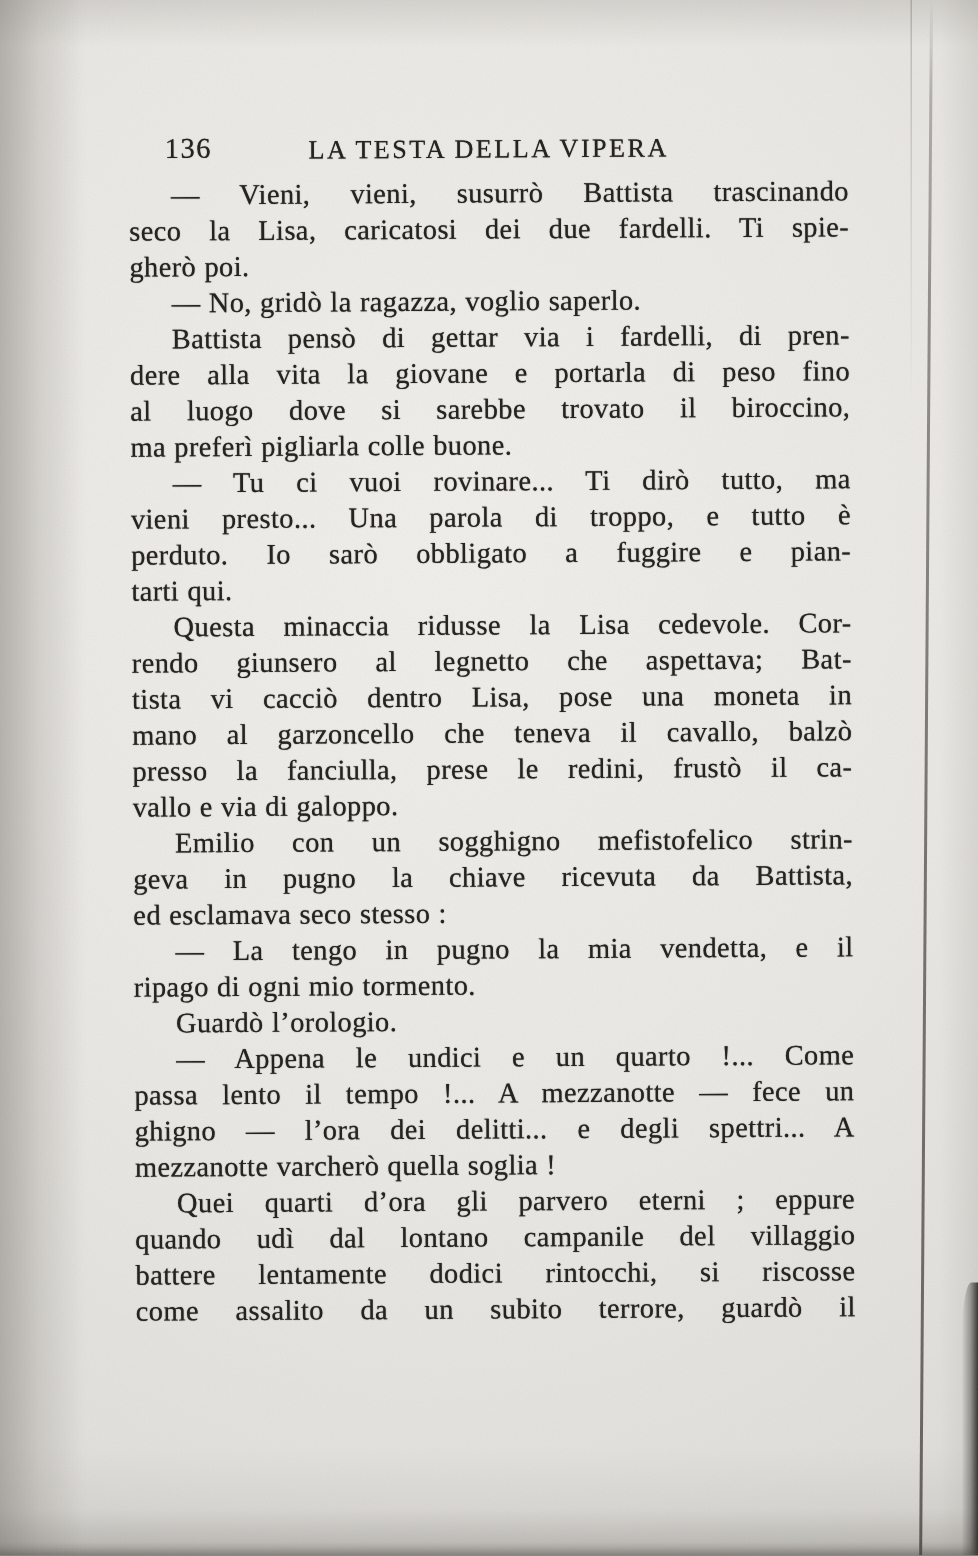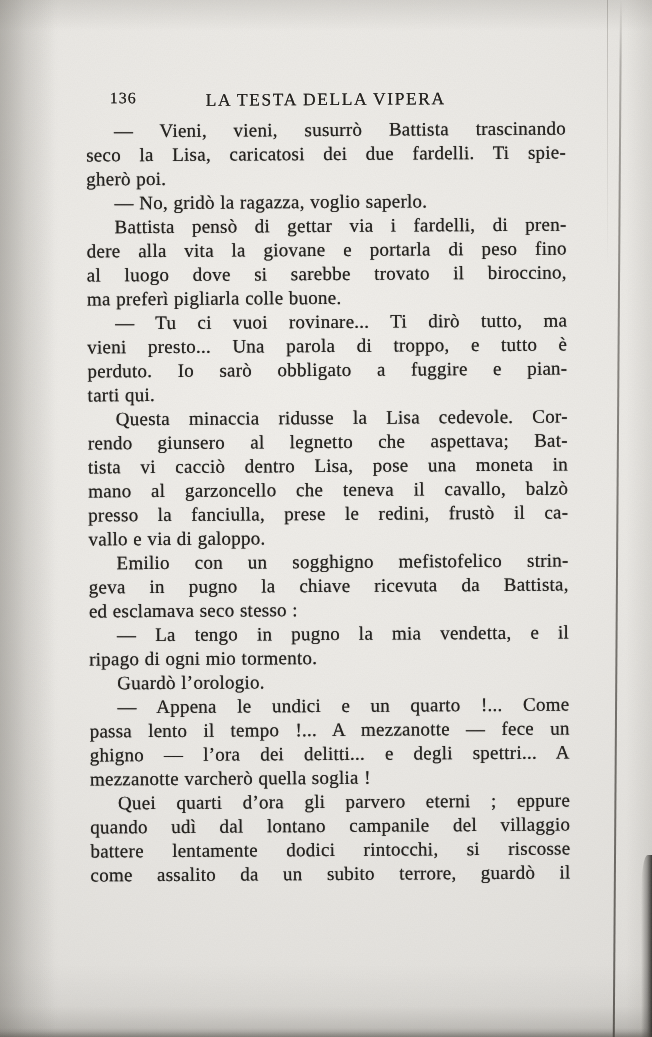--- a/index.html
+++ b/index.html
@@ -27,21 +27,21 @@
     transform-origin: 50% 45%;
     color: #201e1b;
   }
   .header {
     position: absolute;
     top: 88px; left: 88px; width: 480px; height: 24px;
     font-size: 17.5px;
   }
   .pagenum {
     position: absolute; left: 24px; top: 0;
-    font-size: 16px;
+    font-size: 19px;
     letter-spacing: 1px;
     text-shadow: 0 0 0.6px rgba(32,30,27,0.9);
   }
   .running-title {
     position: absolute; left: 0; right: 0; top: 1px;
     text-align: center;
     letter-spacing: 1.6px;
     text-shadow: 0 0 0.6px rgba(32,30,27,0.9);
   }
   .textblock {

